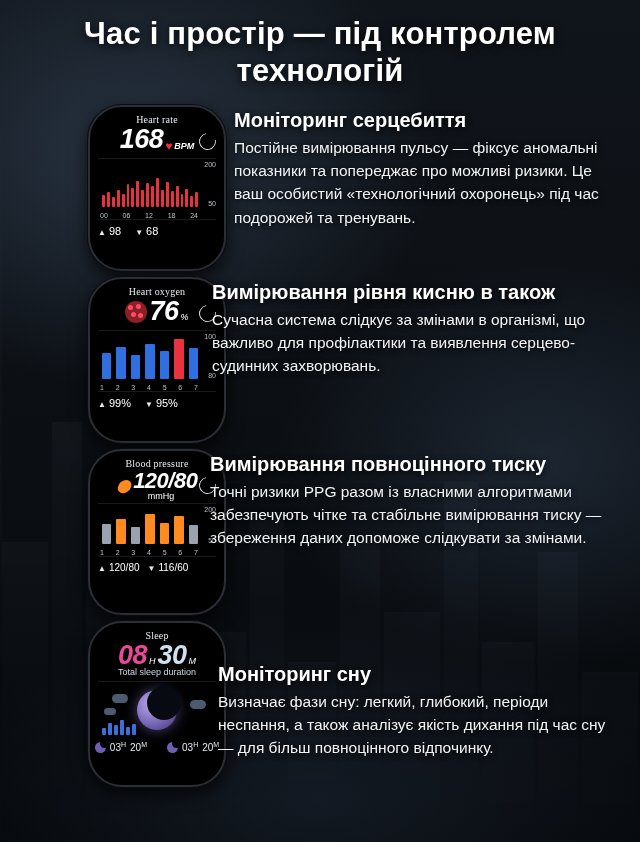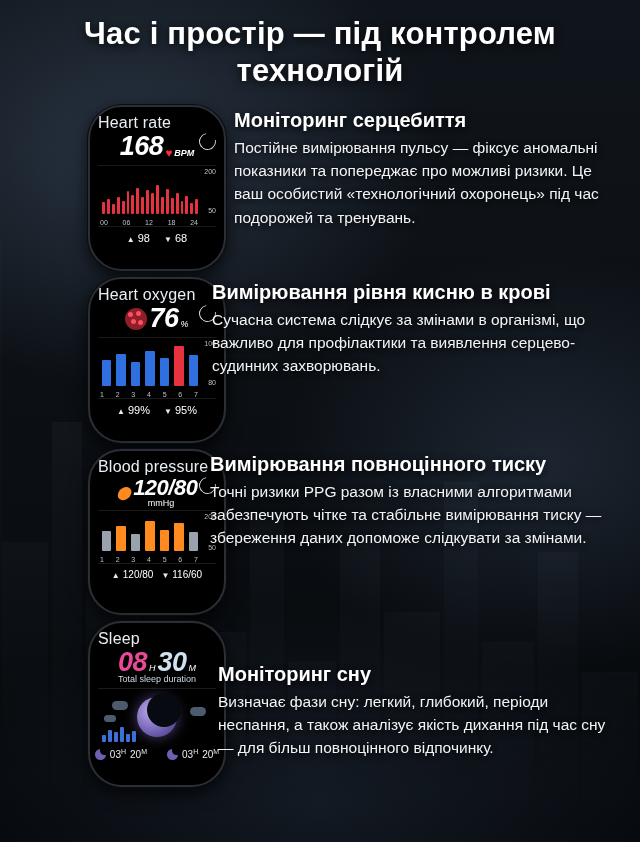--- a/index.html
+++ b/index.html
@@ -80,21 +80,21 @@
     border-radius: 34px;
     background: #000;
     border: 2px solid #2a2f36;
     box-shadow: 0 0 0 1px #0a0c0f, 0 6px 18px rgba(0,0,0,0.8);
     overflow: hidden;
     margin-left: 88px;
     margin-right: 8px;
   }
   .screen { position:absolute; inset:0; padding: 7px 8px 6px; color: #fff; }
   .scr-title {
-    text-align: left; font-size: 16px; color: #e9eef3; letter-spacing: .2px;
+    text-align: center; font-size: 10px; color: #e9eef3; letter-spacing: .2px; font-family: Liberation Serif, serif;
   }
   .big-row { display: flex; align-items: flex-end; justify-content: center; gap: 2px; margin-top: 1px; font-style: italic; }
   .big-val { font-size: 27px; font-weight: bold; line-height: 1; letter-spacing: -0.5px; }
   .unit { font-size: 9px; font-weight: bold; padding-bottom: 2px; }
   .unit-sm { font-size: 9px; padding-bottom: 3px; }
   .refresh {
     position: absolute; right: 8px; top: 26px;
     width: 17px; height: 17px; border-radius: 50%;
     border: 1.6px solid #cfd6dd; border-top-color: transparent;
     transform: rotate(35deg);
@@ -107,21 +107,21 @@
     margin-top: 5px;
     height: 62px;
     border-top: 1px solid rgba(255,255,255,0.10);
     border-bottom: 1px solid rgba(255,255,255,0.10);
   }
   .bars { position:absolute; inset: 4px 18px 12px 4px; display:flex; align-items:flex-end; gap: 2px; }
   .bars span { flex: 1; display:block; border-radius: 1px; }
   .axis-y { position:absolute; right: 0; top: 2px; bottom: 12px; width: 18px; font-size: 7px; color: #b9c2cb; }
   .axis-y b { position:absolute; right: 0; font-weight: normal; }
   .axis-x { position:absolute; left: 2px; right: 18px; bottom: 0; display:flex; justify-content: space-between; font-size: 7px; color: #b9c2cb; }
-  .footer-row { display:flex; justify-content: center; gap: 14px; margin-top: 5px; font-size: 11px; }
+  .footer-row { display:flex; gap: 14px; margin-top: 5px; font-size: 11px; }
   .up::before { content: "▲"; font-size: 8px; margin-right: 3px; color: #e6ebf0; }
   .down::before { content: "▼"; font-size: 8px; margin-right: 3px; color: #e6ebf0; }
 
   
   .oxy-icon {
     width: 22px; height: 22px; border-radius: 50%;
     background: #8c1f2a; position: relative; flex: 0 0 22px;
     align-self: center;
   }
   .oxy-icon i { position:absolute; width:5px; height:5px; border-radius:50%; background:#ff4d5e; display:block; }
@@ -277,21 +277,21 @@
               <span>7</span>
             </div>
           </div>
           <div class="footer-row">
             <span class="up">99%</span>
             <span class="down">95%</span>
           </div>
         </div>
       </div>
       <div class="text-col" style="width:400px;margin-left:-22px">
-        <div class="heading">Вимірювання рівня кисню в крові</div>
+        <div class="heading">Вимірювання рівня кисню в також</div>
         <div class="body"> Сучасна система слідкує за змінами в організмі, що важливо для профілактики та виявлення серцево-судинних захворювань.</div>
       </div>
     </div>
 
     <div class="block">
       <div class="watch">
         <div class="screen">
           <div class="scr-title">Blood pressure</div>
           <div class="big-row">
             <span class="drop">⬤</span>

